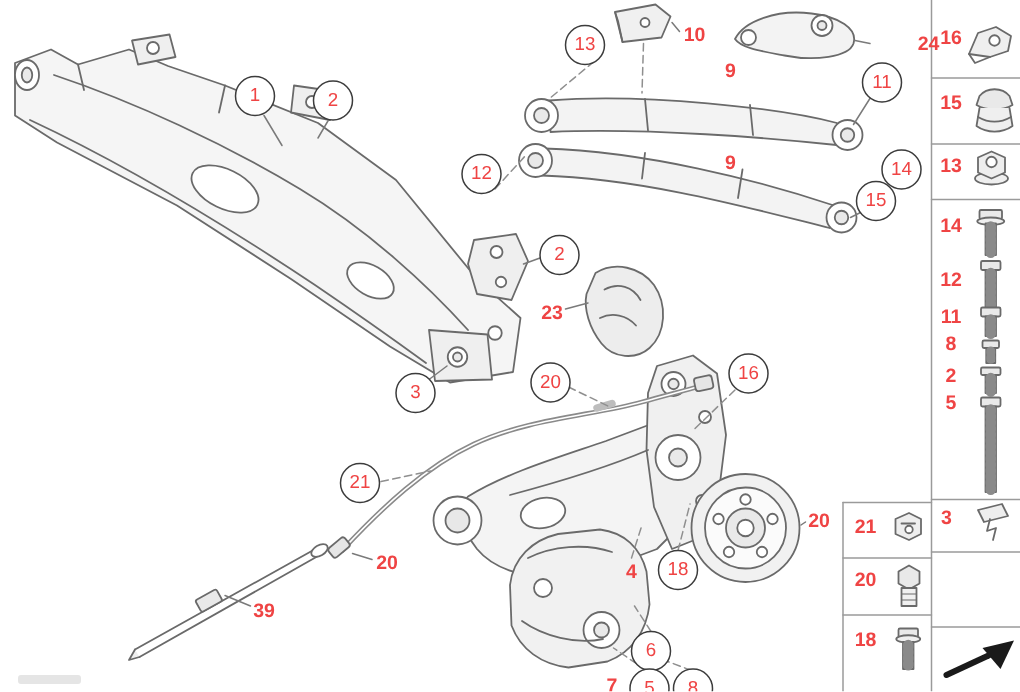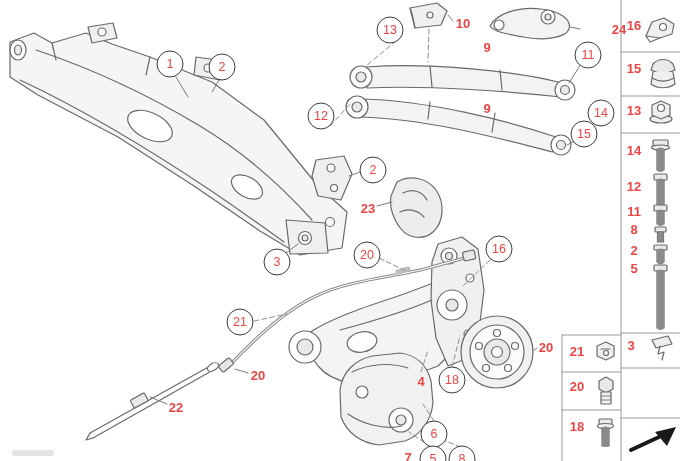--- a/index.html
+++ b/index.html
@@ -275,21 +275,21 @@
       <div class="callout circled" style="left: 433px; top: 459px;">5</div>
       <div class="callout circled" style="left: 462px; top: 459px;">8</div>
       <div class="callout plain" style="left: 463px; top: 23px;">10</div>
       <div class="callout plain" style="left: 591px; top: 29px; margin-left: 28px;">24</div>
       <div class="callout plain" style="left: 487px; top: 47px;">9</div>
       <div class="callout plain" style="left: 487px; top: 108px;">9</div>
       <div class="callout plain" style="left: 368px; top: 208px;">23</div>
       <div class="callout plain" style="left: 546px; top: 347px;">20</div>
       <div class="callout plain" style="left: 421px; top: 381px;">4</div>
       <div class="callout plain" style="left: 258px; top: 375px;">20</div>
-      <div class="callout plain" style="left: 176px; top: 407px;">22</div>
+      <div class="callout plain" style="left: 176px; top: 407px;">39</div>
       <div class="callout plain" style="left: 408px; top: 457px;">7</div>
     </div>
 
   <div id="sidebar-layer">
       <div class="callout plain sidebar-label" style="left: 634px; top: 25px;">16</div>
       <div class="callout plain sidebar-label" style="left: 634px; top: 68px;">15</div>
       <div class="callout plain sidebar-label" style="left: 634px; top: 110px;">13</div>
       <div class="callout plain sidebar-label" style="left: 634px; top: 150px;">14</div>
       <div class="callout plain sidebar-label" style="left: 634px; top: 186px;">12</div>
       <div class="callout plain sidebar-label" style="left: 634px; top: 211px;">11</div>

